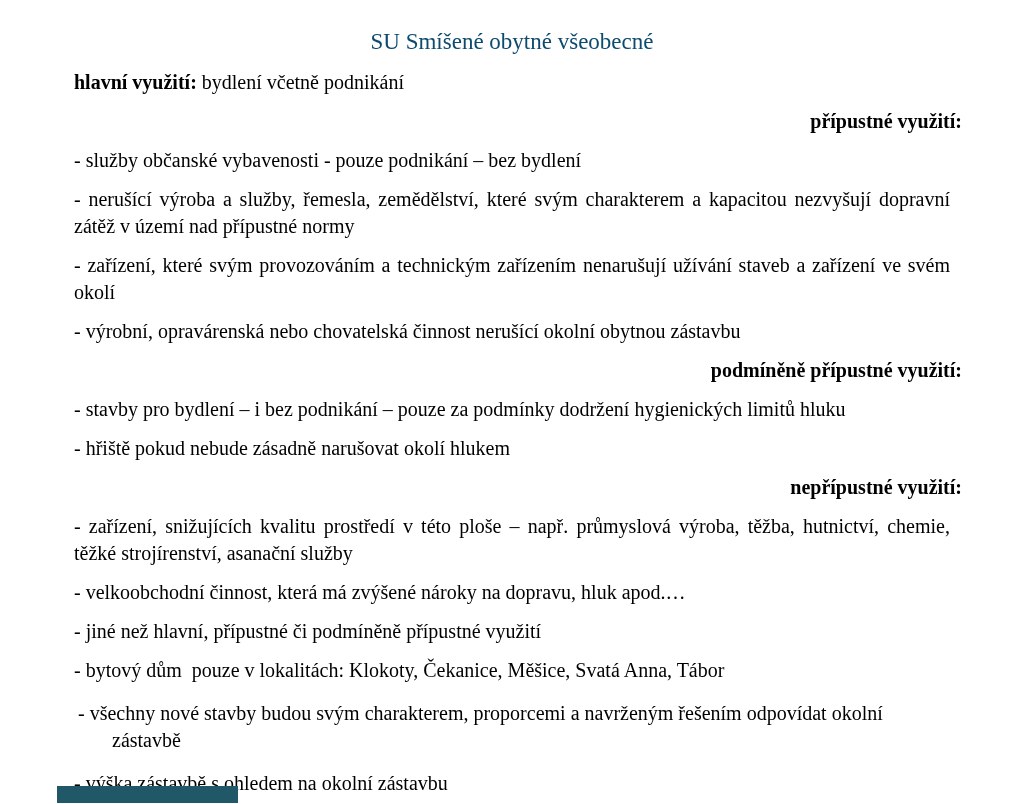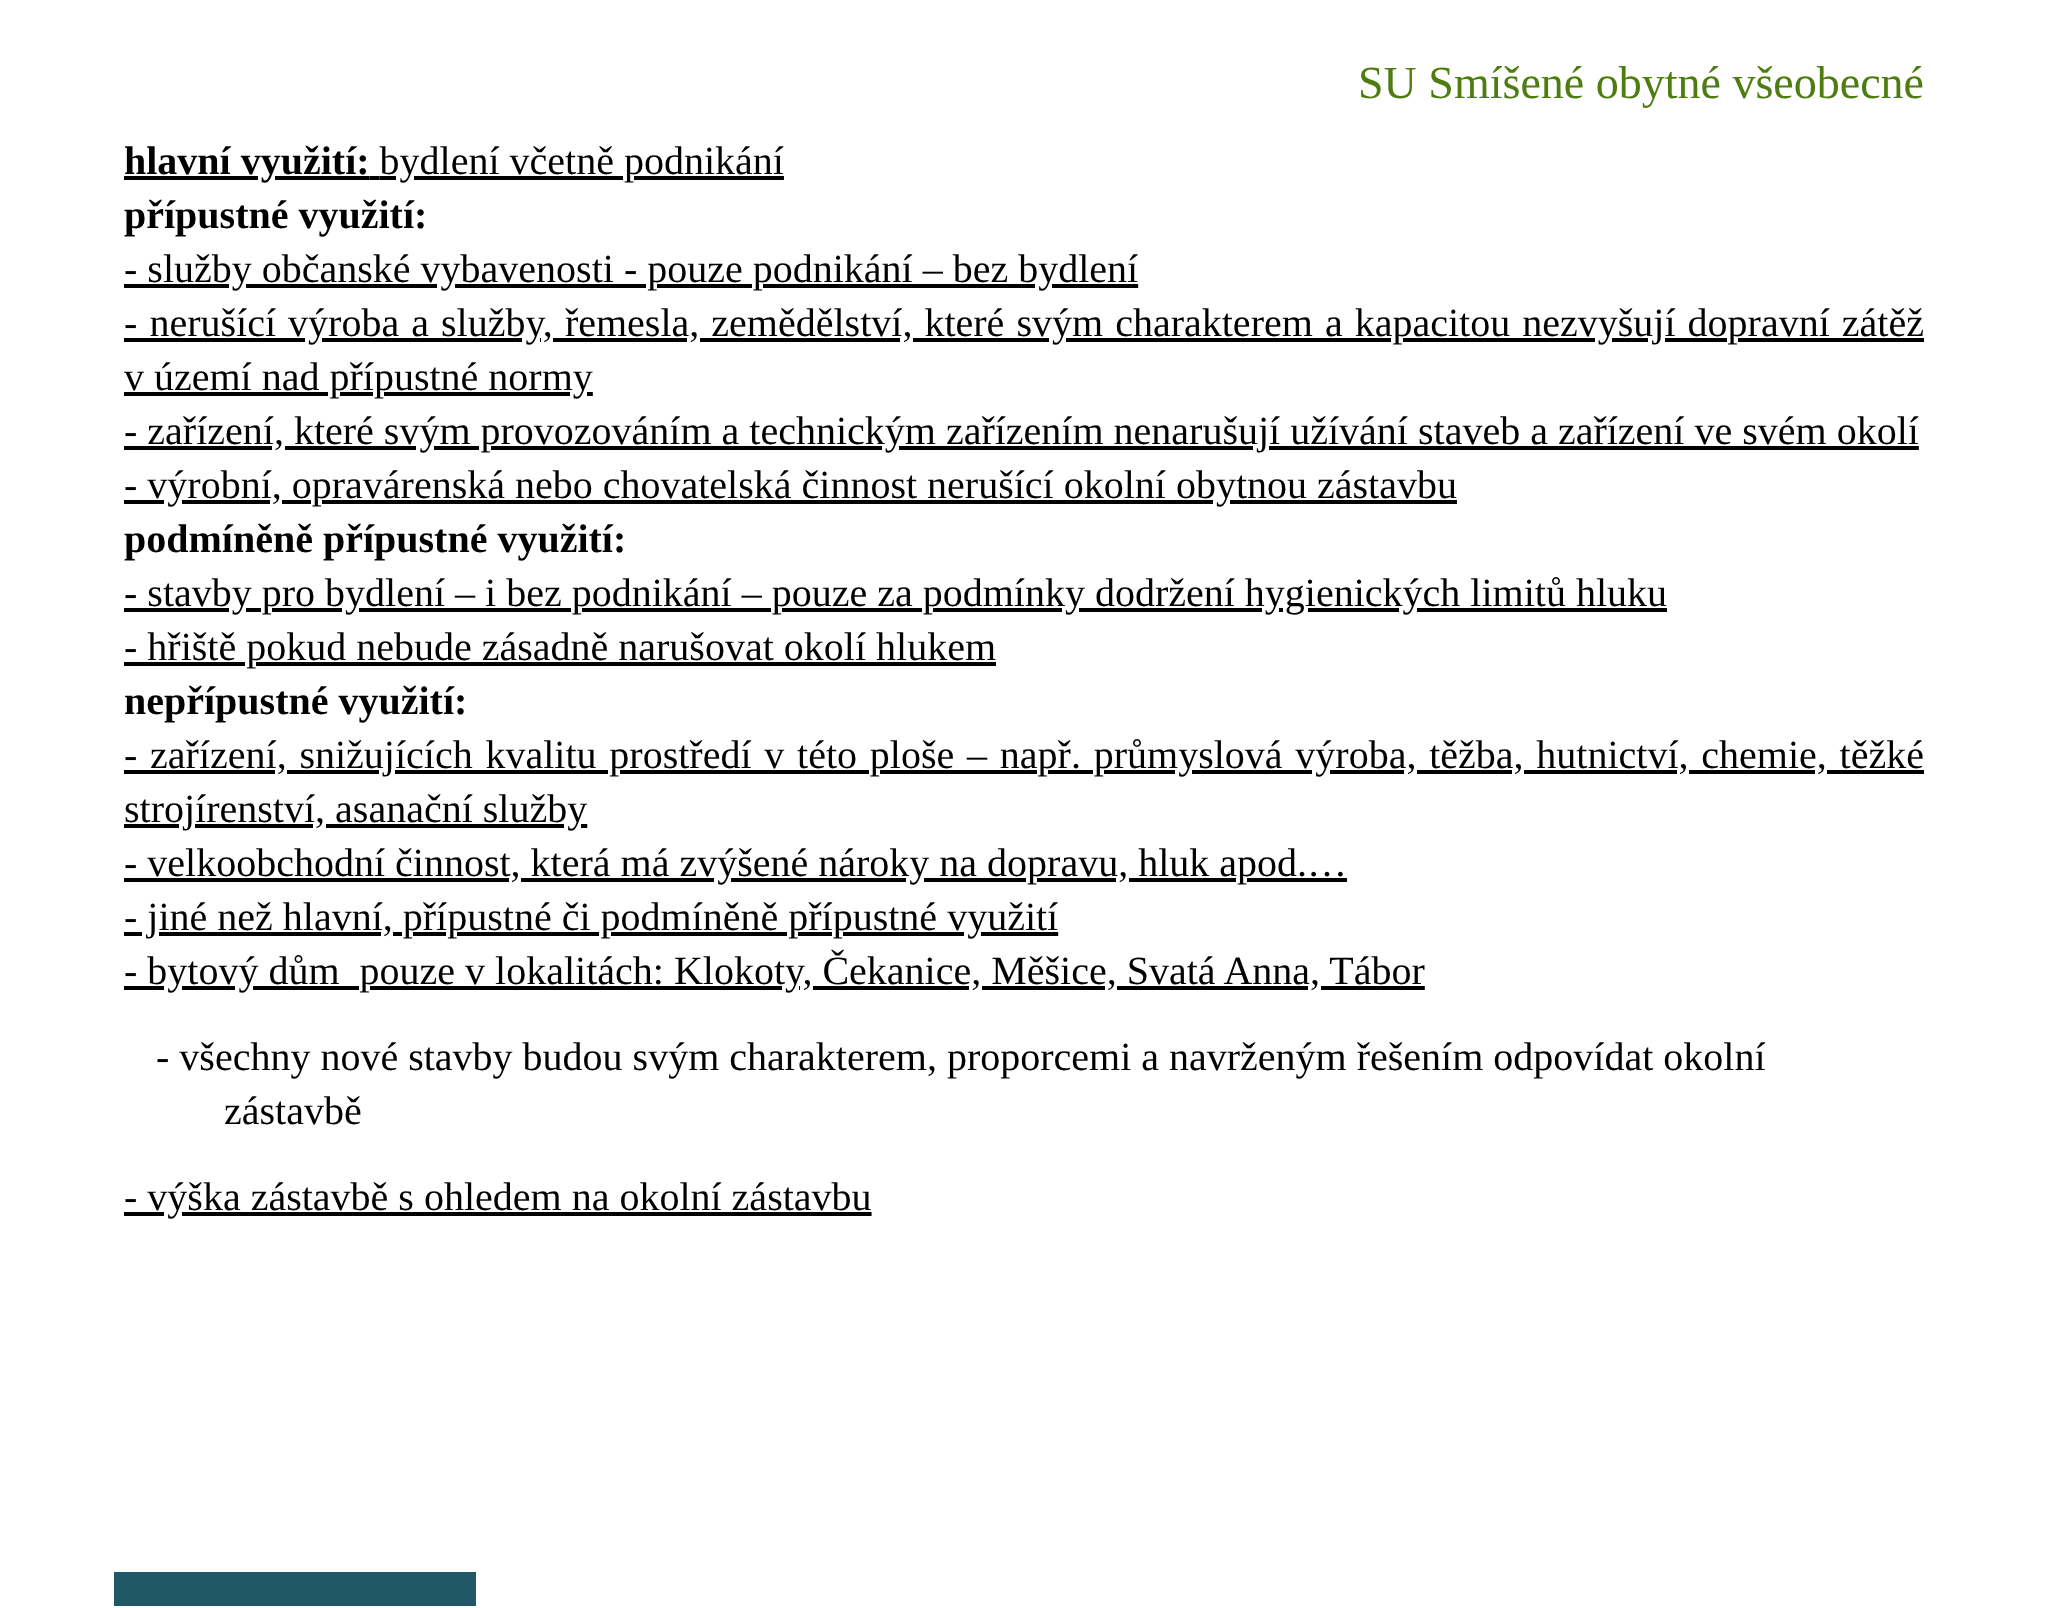--- a/index.html
+++ b/index.html
@@ -15,41 +15,40 @@
     overflow: hidden;
     font-family: "Liberation Serif", "DejaVu Serif", serif;
   }
   .content {
     position: absolute;
     left: 62px;
     top: 28px;
     width: 900px;
   }
   .title {
-    color: #4d7c0f;
+    color: #0c4a6e;
     font-size: 23px;
     font-weight: normal;
     line-height: 1.25;
     margin: 0 0 11px 0;
-    text-align: right;
+    text-align: center;
   }
   .body-text {
     color: #000000;
     font-size: 20px;
     line-height: 27px;
   }
   .para {
-    margin: 0;
+    margin: 12px;
     text-align: justify;
-    text-decoration: underline;
   }
   .heading {
     margin: 0;
     font-weight: bold;
-    text-align: left;
+    text-align: right;
   }
   .inline-label {
     font-weight: bold;
   }
   .hang {
     margin: 16px;
     text-align: left;
     padding-left: 34px;
     text-indent: -34px;
   }

